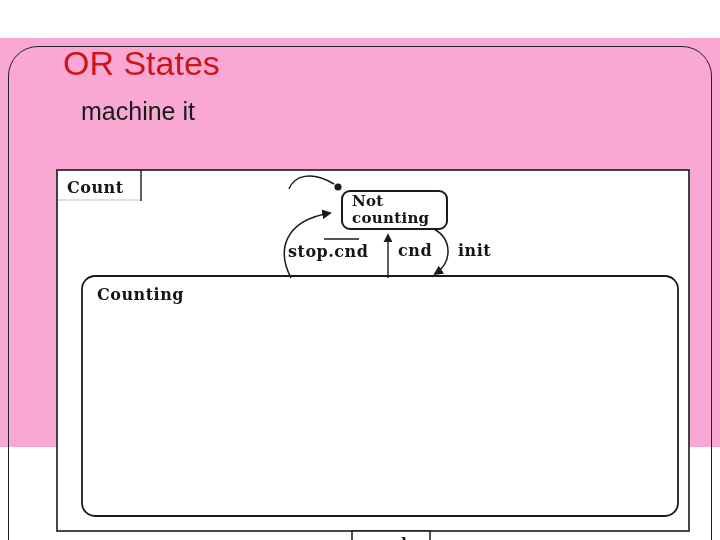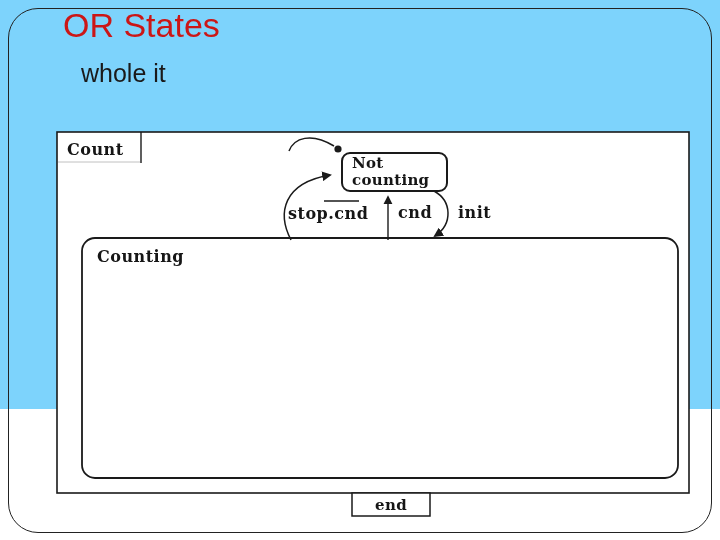--- a/index.html
+++ b/index.html
@@ -4,21 +4,21 @@
 <style>
   html, body {
     margin: 0;
     padding: 0;
     width: 720px;
     height: 540px;
     background: #ffffff;
     font-family: "Liberation Sans", sans-serif;
     overflow: hidden;
   }
-  .stage { position: relative; width: 720px; height: 409px; background: #7dd3fc; }
+  .stage { position: relative; width: 720px; height: 409px; background: #f9a8d4; margin-top: 38px; }
 
   .slide-border {
     position: absolute;
     left: 8px; top: 8px;
     width: 702px; height: 523px;
     border: 1.5px solid #222222;
     border-radius: 30px;
   }
 
   .title {
@@ -59,21 +59,21 @@
 </head>
 <body>
 
 <div class="stage">
 
   <div class="slide-border"></div>
 
   <div class="title">OR States</div>
 
   <div class="bullet-block">
-    <div class="b-line2"><span>whole it</span></div>
+    <div class="b-line2"><span>machine it</span></div>
   </div>
 
   <svg width="720" height="540" viewBox="0 0 720 540" style="position:absolute;left:0;top:0">
     <defs>
       <marker id="arw" viewBox="0 0 10 10" refX="8" refY="5" markerWidth="6.5" markerHeight="6.5" orient="auto-start-reverse">
         <path d="M0,0 L10,5 L0,10 z" fill="#1a1a1a"></path>
       </marker>
     </defs>
 
     <rect x="57" y="132" width="632" height="361" fill="#ffffff" stroke="#1a1a1a" stroke-width="1.6"></rect>

